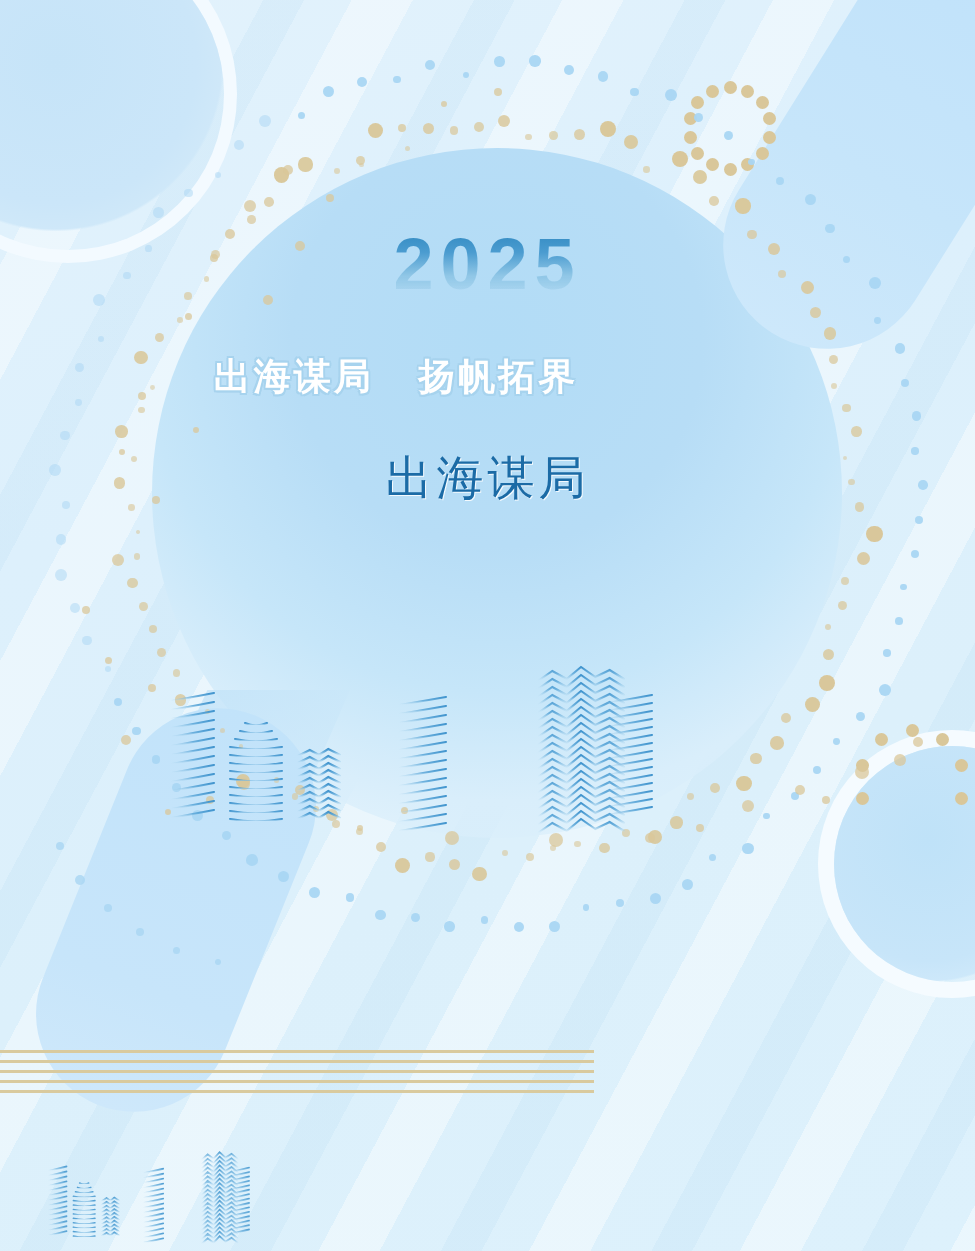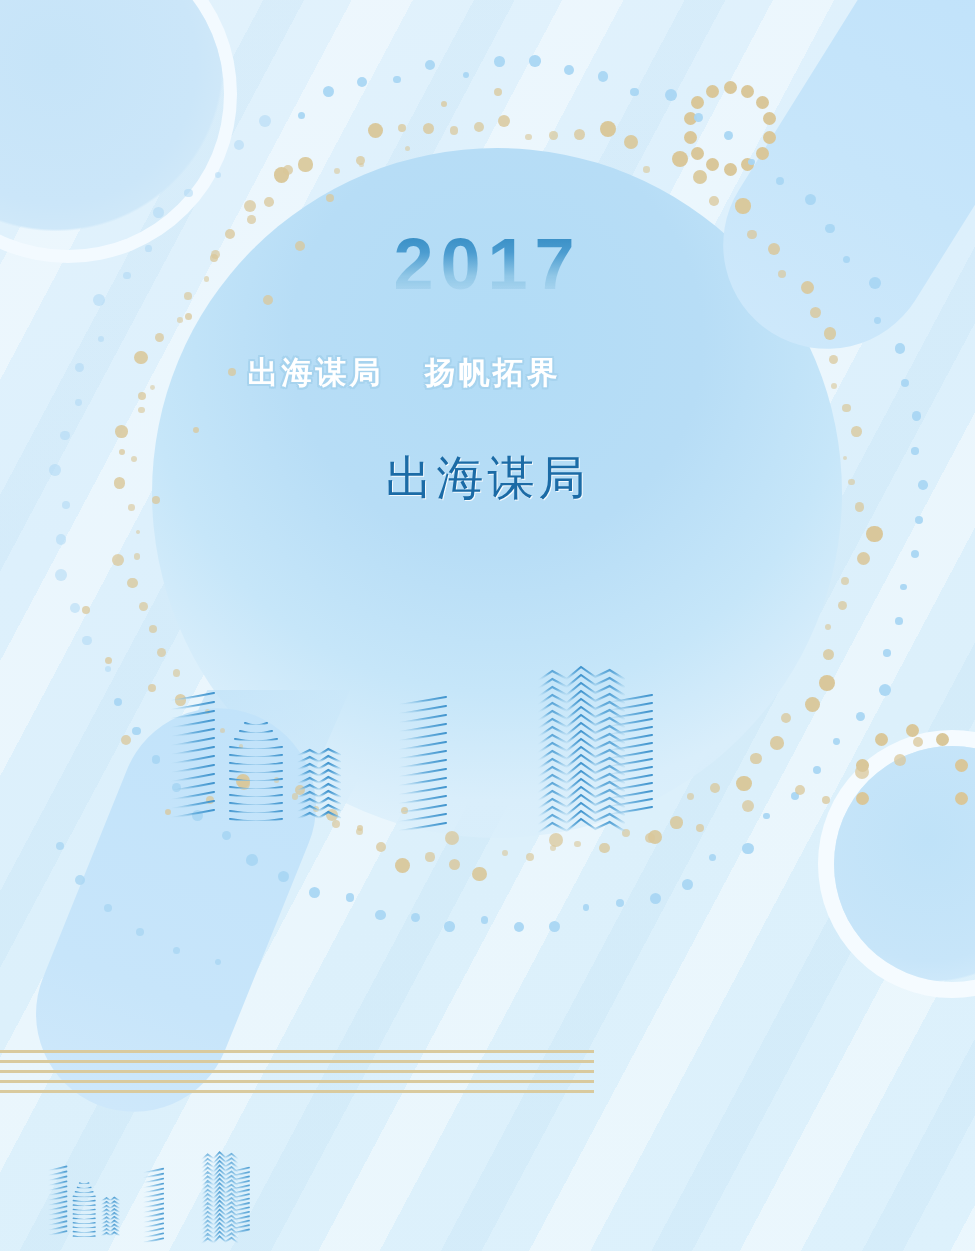--- a/index.html
+++ b/index.html
@@ -151,24 +151,24 @@
     line-height: 1;
     font-family: "Liberation Sans", "DejaVu Sans", sans-serif;
     background: linear-gradient(180deg, #2f88c0 0%, #4b9cd0 34%, #8fc6e6 66%, rgba(190,223,243,0.25) 100%);
     -webkit-background-clip: text;
     background-clip: text;
     color: transparent;
     -webkit-text-fill-color: transparent;
   }
   .subtitle {
     position: absolute;
-    left: 12px;
+    left: 4px;
     top: 352px;
     width: 784px;
-    font-size: 31px;
+    font-size: 37px;
     font-weight: bold;
     letter-spacing: 3px;
     color: #ffffff;
     text-shadow:
       -1.6px -1.6px 0 #a7d3ee,
        1.6px -1.6px 0 #a7d3ee,
       -1.6px  1.6px 0 #a7d3ee,
        1.6px  1.6px 0 #a7d3ee,
        0     -2px   0 #a7d3ee,
        0      2px   0 #a7d3ee,
@@ -834,21 +834,21 @@
 
   <div class="rules">
     <i></i>
     <i></i>
     <i></i>
     <i></i>
     <i></i>
   </div>
 
   <div class="text-block">
-    <div class="year">2017</div>
+    <div class="year">2025</div>
     <div class="subtitle">
       <span>出海谋局</span>
       <span class="gap"></span>
       <span>扬帆拓界</span>
     </div>
     <div class="main-title">出海谋局</div>
   </div>
 
 </div>
 

